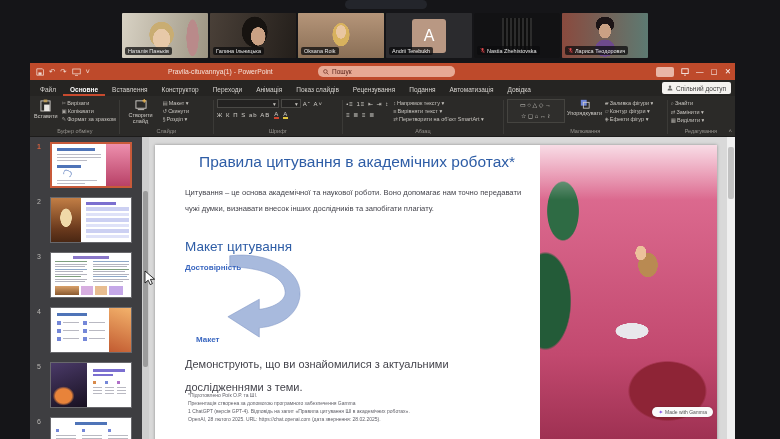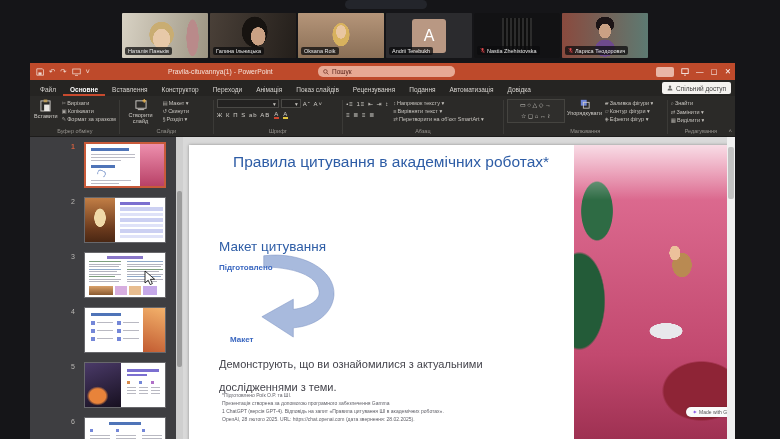--- a/index.html
+++ b/index.html
@@ -73,21 +73,21 @@
   .mini{white-space:nowrap;overflow:hidden;}
   .mic{color:#a8a5a0;margin-right:1px;}
   .combo{height:9px;border:1px solid #4a4946;background:#232221;color:#c9c6c1;font-size:5.5px;
          display:flex;align-items:center;justify-content:flex-end;padding:0 2px;}
   .glyphrow{font-size:6px;color:#d0cdc8;white-space:nowrap;letter-spacing:1px;}
   .shapesbox{width:58px;height:24px;border:1px solid #454440;background:#2f2e2c;color:#d0cdc8;
              font-size:6px;line-height:11px;text-align:center;overflow:hidden;}
   .ribbon-collapse{position:absolute;right:3px;bottom:2px;color:#96938e;font-size:6px;}
 
   
-  .workspace{position:absolute;top:74px;left:0;right:0;bottom:0;display:flex;background:#3e3e41;padding-left:34px;}
+  .workspace{position:absolute;top:74px;left:0;right:0;bottom:0;display:flex;background:#3e3e41;}
   .thumb-panel{width:112px;background:#3e3e41;padding:5px 0 0 7px;position:relative;}
   .thumb-row{display:flex;margin-bottom:9px;}
   .thumb-num{width:13px;font-size:7px;color:#b9b7b4;padding-top:1px;}
   .thumb-num.sel{color:#d2603f;font-weight:bold;}
   .thumb{position:relative;width:82px;height:46px;background:#fff;border:1px solid #68686c;overflow:hidden;}
   .thumb.sel{border:2px solid #c85a3a;}
   .panel-scroll{width:7px;background:#cfcfcf;position:relative;}
   .ps-thumb{position:absolute;left:1px;right:1px;top:18%;height:58%;background:#9c9c9c;border-radius:2px;}
 
   .edit-area{flex:1;position:relative;background:#d9d9d9;overflow:hidden;}
@@ -473,22 +473,23 @@
         </div>
       </div>
 
       <div class="panel-scroll">
         <div class="ps-thumb"></div>
       </div>
 
       <div class="edit-area">
         <div class="slide">
           <div class="s-title">Правила цитування в академічних роботах*</div>
+          <div class="s-intro">Цитування – це основа академічної та наукової роботи. Воно допомагає нам точно передавати чужі думки, визнавати внесок інших дослідників та запобігати плагіату.</div>
           <div class="s-h2">Макет цитування</div>
-          <div class="s-sub1">Підготовлено</div>
+          <div class="s-sub1">Достовірність</div>
           <svg class="s-arrow" width="100" height="85" viewBox="0 0 100 92">
             <path d="M14 3 C 55 -2 92 18 90 46 C 88 66 70 79 46 81 L46 91 L12 69 L46 50 L46 61 C 63 59 74 51 74 43 C 74 28 55 16 14 15 Z" fill="#9fb3d9" fill-opacity="0.9" stroke="#8095c5" stroke-width="0.6"></path>
           </svg>
           <div class="s-sub2">Макет</div>
           <div class="s-body2">Демонструють, що ви ознайомилися з актуальними дослідженнями з теми.</div>
           <div class="s-foot">
             <div>*Підготовлено Роїк О.Р. та ШІ.</div>
             <div>Презентація створена за допомогою програмного забезпечення Gamma</div>
             <div>1 ChatGPT (версія GPT-4). Відповідь на запит «Правила цитування ШІ в академічних роботах».</div>
             <div>OpenAI, 28 лютого 2025. URL: https://chat.openai.com (дата звернення: 28.02.2025).</div>

